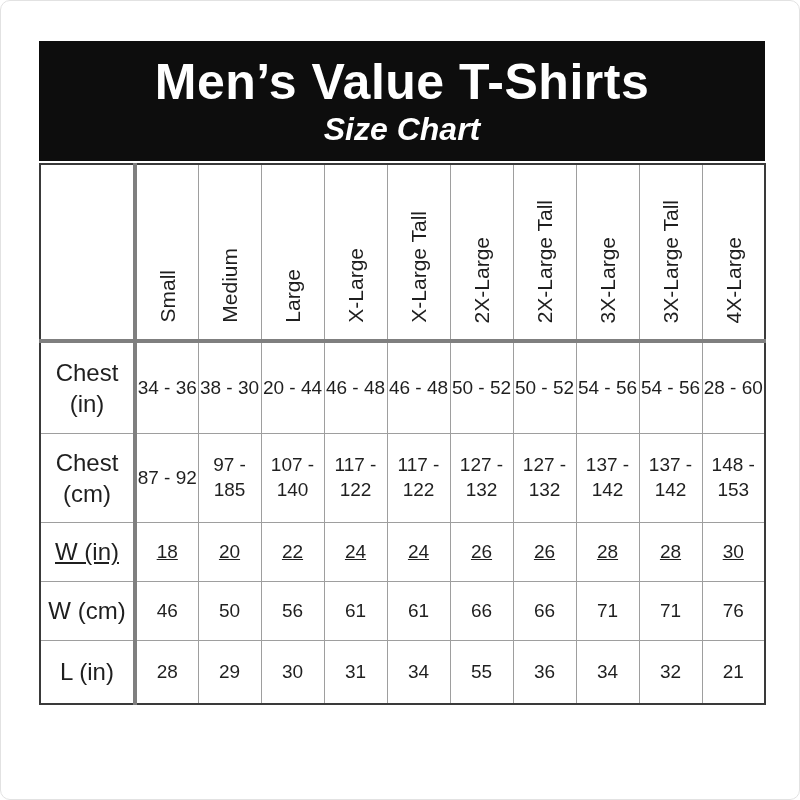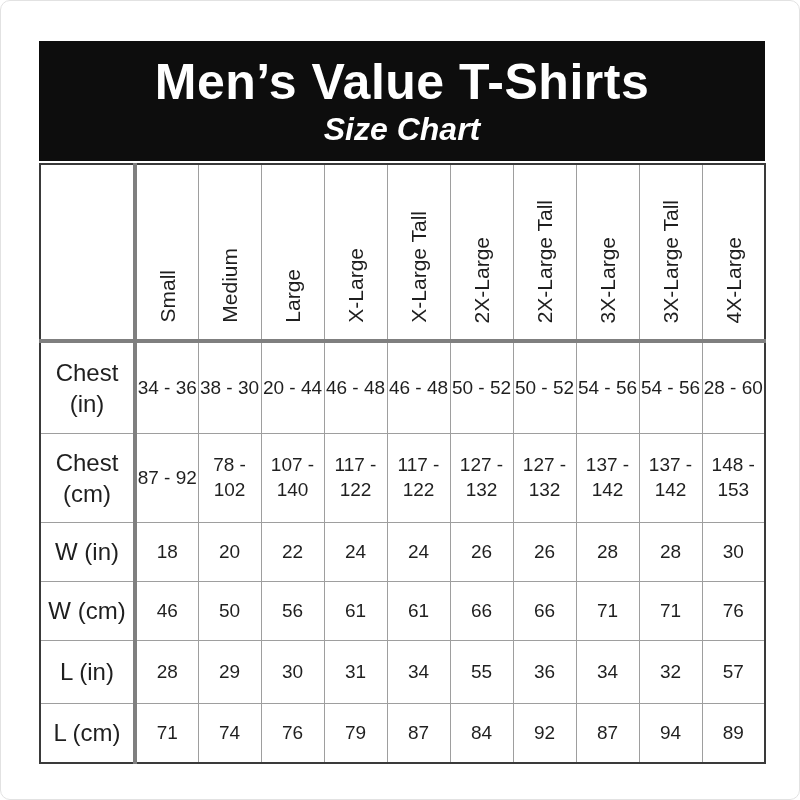--- a/index.html
+++ b/index.html
@@ -100,21 +100,21 @@
     padding: 4px 3px;
   }
   
   tr.group-start th,
   tr.group-start td {
     border-top: 1px solid #fca5a5;
   }
   
   tr.r0 th, tr.r0 td { height: 90px; }
   tr.r1 th, tr.r1 td { height: 88px; }
-  tr.r2 th, tr.r2 td { height: 58px; }
+  tr.r2 th, tr.r2 td { height: 58px; text-decoration: underline; }
   tr.r3 th, tr.r3 td { height: 58px; }
   tr.r4 th, tr.r4 td { height: 62px; text-align: center; }
   tr.r5 th, tr.r5 td { height: 58px; }
 </style>
 </head>
 <body>
 
 <div class="page">
   <div class="chart-wrap">
 
@@ -162,21 +162,21 @@
             <td class="measure-cell">46 - 48</td>
             <td class="measure-cell">50 - 52</td>
             <td class="measure-cell">50 - 52</td>
             <td class="measure-cell">54 - 56</td>
             <td class="measure-cell">54 - 56</td>
             <td class="measure-cell">28 - 60</td>
           </tr>
           <tr class="r1">
             <th class="row-label">Chest (cm)</th>
             <td class="measure-cell">87 - 92</td>
-            <td class="measure-cell">78 - 102</td>
+            <td class="measure-cell">97 - 185</td>
             <td class="measure-cell">107 - 140</td>
             <td class="measure-cell">117 - 122</td>
             <td class="measure-cell">117 - 122</td>
             <td class="measure-cell">127 - 132</td>
             <td class="measure-cell">127 - 132</td>
             <td class="measure-cell">137 - 142</td>
             <td class="measure-cell">137 - 142</td>
             <td class="measure-cell">148 - 153</td>
           </tr>
           <tr class="r2 group-start">
@@ -209,32 +209,19 @@
             <th class="row-label">L (in)</th>
             <td class="measure-cell">28</td>
             <td class="measure-cell">29</td>
             <td class="measure-cell">30</td>
             <td class="measure-cell">31</td>
             <td class="measure-cell">34</td>
             <td class="measure-cell">55</td>
             <td class="measure-cell">36</td>
             <td class="measure-cell">34</td>
             <td class="measure-cell">32</td>
-            <td class="measure-cell">57</td>
-          </tr>
-          <tr class="r5">
-            <th class="row-label">L (cm)</th>
-            <td class="measure-cell">71</td>
-            <td class="measure-cell">74</td>
-            <td class="measure-cell">76</td>
-            <td class="measure-cell">79</td>
-            <td class="measure-cell">87</td>
-            <td class="measure-cell">84</td>
-            <td class="measure-cell">92</td>
-            <td class="measure-cell">87</td>
-            <td class="measure-cell">94</td>
-            <td class="measure-cell">89</td>
+            <td class="measure-cell">21</td>
           </tr>
         </tbody>
     </table>
 
   </div>
 </div>
 
 </body></html>

